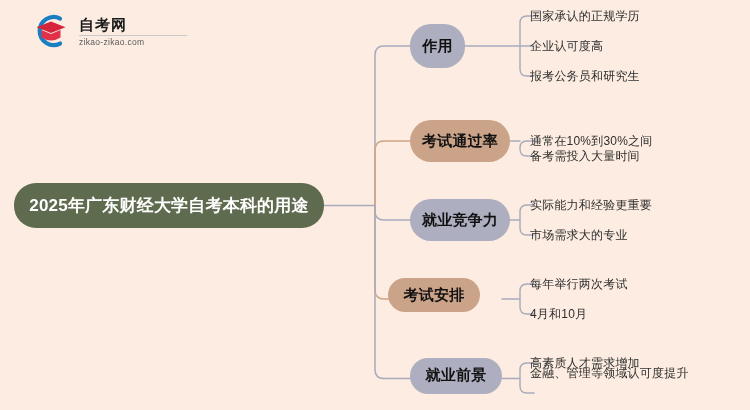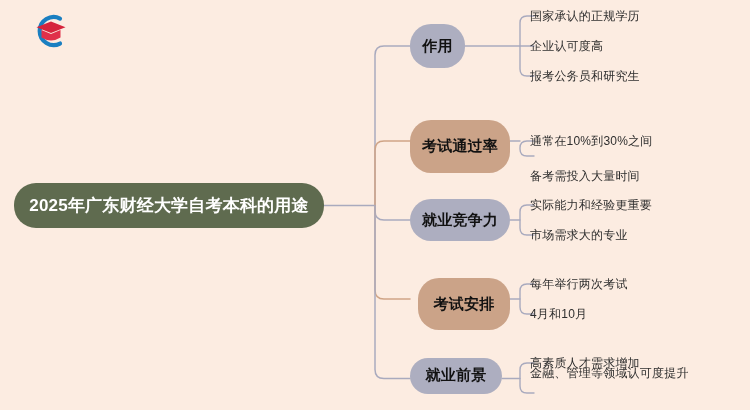--- a/index.html
+++ b/index.html
@@ -80,44 +80,49 @@
     </svg>
 
   <div class="logo-wrap">
     <div class="logo-mark">
       <svg width="42" height="38" viewBox="0 0 42 38" xmlns="http://www.w3.org/2000/svg">
         <path d="M30 6.5 A14 14 0 1 0 30 31.5" fill="none" stroke="#1a7fc1" stroke-width="4.2" stroke-linecap="round"></path>
         <path d="M21 9.5 L35.5 15.2 L21 20.9 L6.5 15.2 Z" fill="#d6243c"></path>
         <path d="M11.5 18 L11.5 25.5 Q21 31.5 30.5 25.5 L30.5 18 L21 22 Z" fill="#e0304a"></path>
       </svg>
     </div>
+    <div class="logo-text">
+      <span class="logo-cn">自考网</span>
+      <span class="logo-rule"></span>
+      <span class="logo-url">zikao-zikao.com</span>
+    </div>
   </div>
 
   <div class="root-node" style="background: rgb(95, 107, 79);">
     <span class="root-label" style="color: rgb(255, 255, 255);">2025年广东财经大学自考本科的用途</span>
   </div>
 
   <div id="branch-layer">
       <div class="branch-node" style="left: 410px; top: 24px; width: 55px; height: 44px; background: rgb(173, 174, 192);">
         <span class="branch-label">作用</span>
       </div>
       <div class="leaf-label" style="left: 530px; top: 9.5px; color: rgb(46, 46, 46);">国家承认的正规学历</div>
       <div class="leaf-label" style="left: 530px; top: 39.5px; color: rgb(46, 46, 46);">企业认可度高</div>
       <div class="leaf-label" style="left: 530px; top: 69.5px; color: rgb(46, 46, 46);">报考公务员和研究生</div>
-      <div class="branch-node" style="left: 410px; top: 120px; width: 100px; height: 53px; background: rgb(203, 163, 136);">
+      <div class="branch-node" style="left: 410px; top: 120px; width: 100px; height: 42px; background: rgb(203, 163, 136);">
         <span class="branch-label">考试通过率</span>
       </div>
       <div class="leaf-label" style="left: 530px; top: 134.5px; color: rgb(46, 46, 46);">通常在10%到30%之间</div>
-      <div class="leaf-label" style="left: 530px; top: 149.5px; color: rgb(46, 46, 46); margin-top: 20px;">备考需投入大量时间</div>
+      <div class="leaf-label" style="left: 530px; top: 149.5px; color: rgb(46, 46, 46);">备考需投入大量时间</div>
       <div class="branch-node" style="left: 410px; top: 199px; width: 100px; height: 42px; background: rgb(173, 174, 192); text-align: center;">
         <span class="branch-label">就业竞争力</span>
       </div>
       <div class="leaf-label" style="left: 530px; top: 198.5px; color: rgb(46, 46, 46);">实际能力和经验更重要</div>
       <div class="leaf-label" style="left: 530px; top: 228.5px; color: rgb(46, 46, 46);">市场需求大的专业</div>
-      <div class="branch-node" style="left: 418px; top: 278px; width: 92px; height: 52px; background: rgb(203, 163, 136);">
+      <div class="branch-node" style="left: 388px; top: 278px; width: 92px; height: 34px; background: rgb(203, 163, 136);">
         <span class="branch-label">考试安排</span>
       </div>
       <div class="leaf-label" style="left: 530px; top: 277.5px; color: rgb(46, 46, 46);">每年举行两次考试</div>
       <div class="leaf-label" style="left: 530px; top: 307.5px; color: rgb(46, 46, 46);">4月和10月</div>
       <div class="branch-node" style="left: 410px; top: 357.5px; width: 92px; height: 36px; background: rgb(173, 174, 192);">
         <span class="branch-label">就业前景</span>
       </div>
       <div class="leaf-label" style="left: 530px; top: 356.5px; color: rgb(46, 46, 46);">高素质人才需求增加</div>
       <div class="leaf-label" style="left: 530px; top: 367px; color: rgb(46, 46, 46);">金融、管理等领域认可度提升</div>
     </div>

